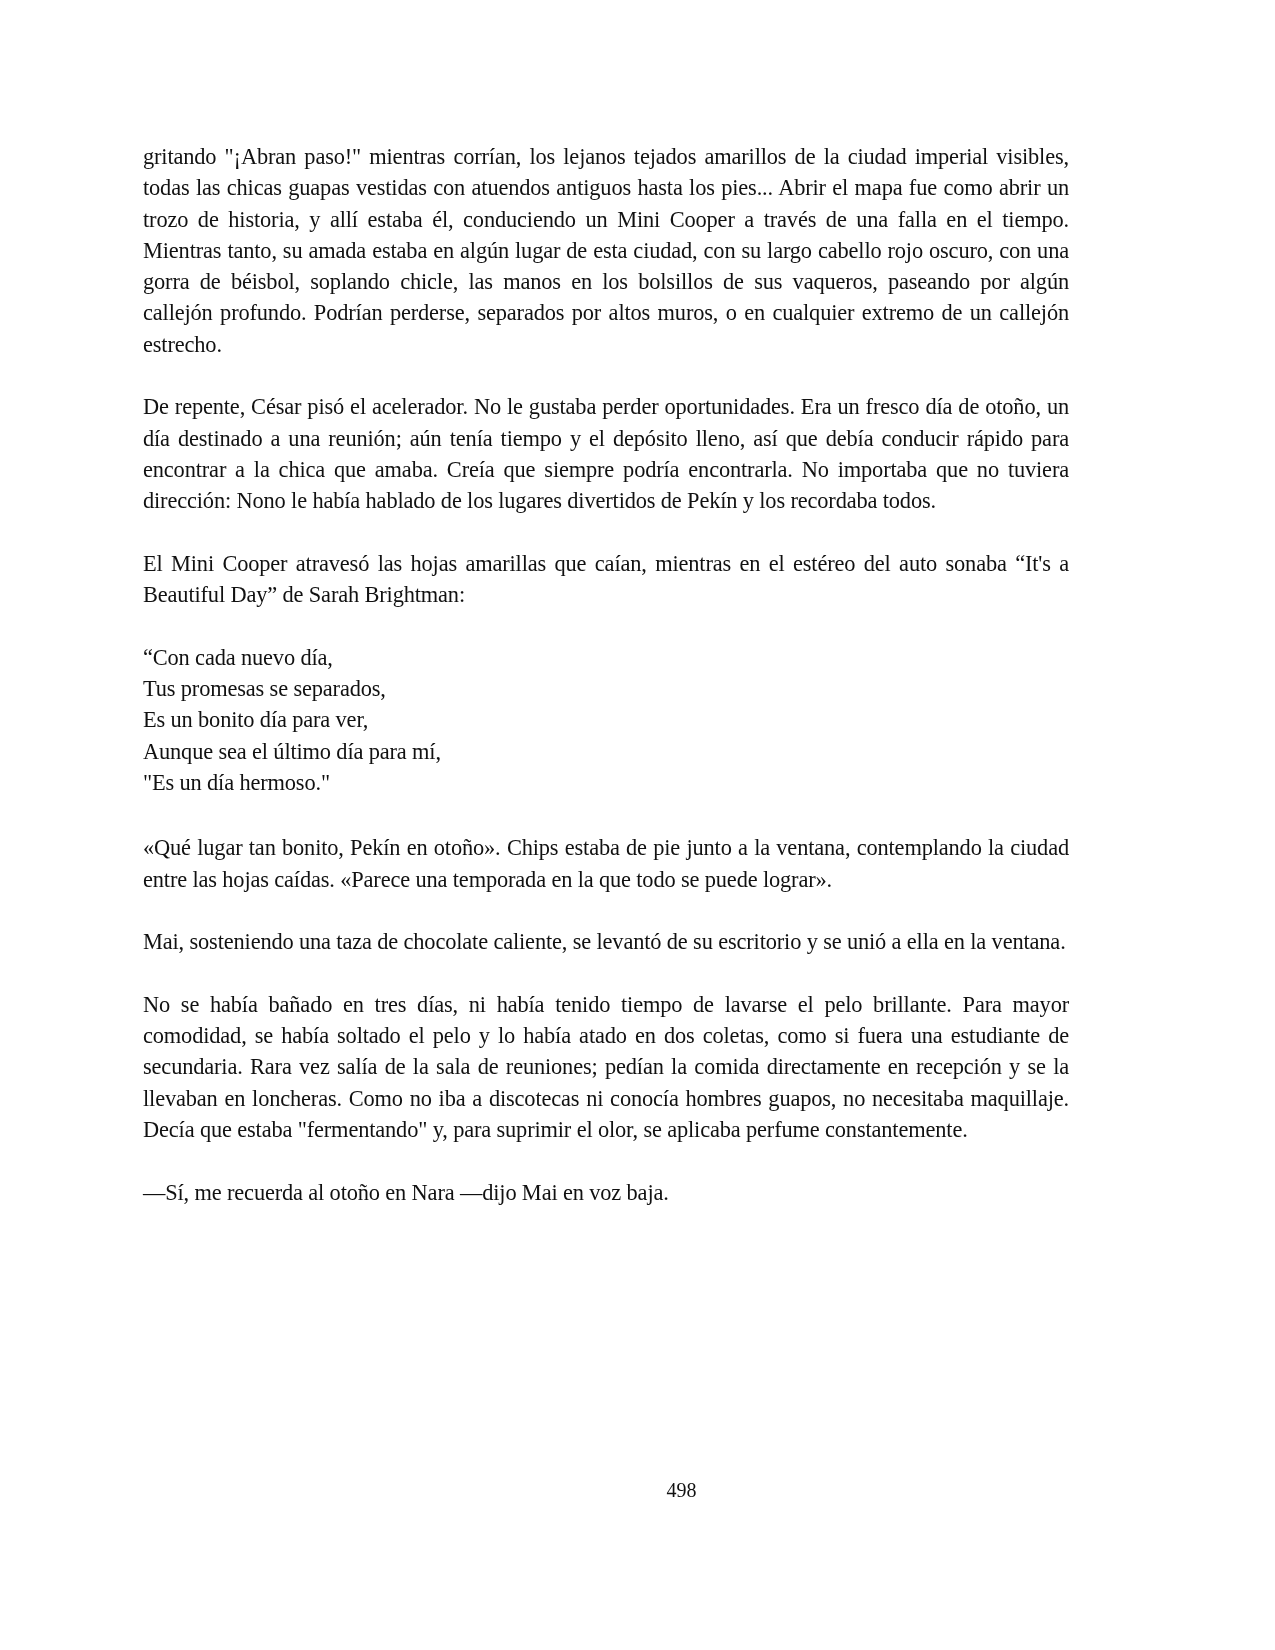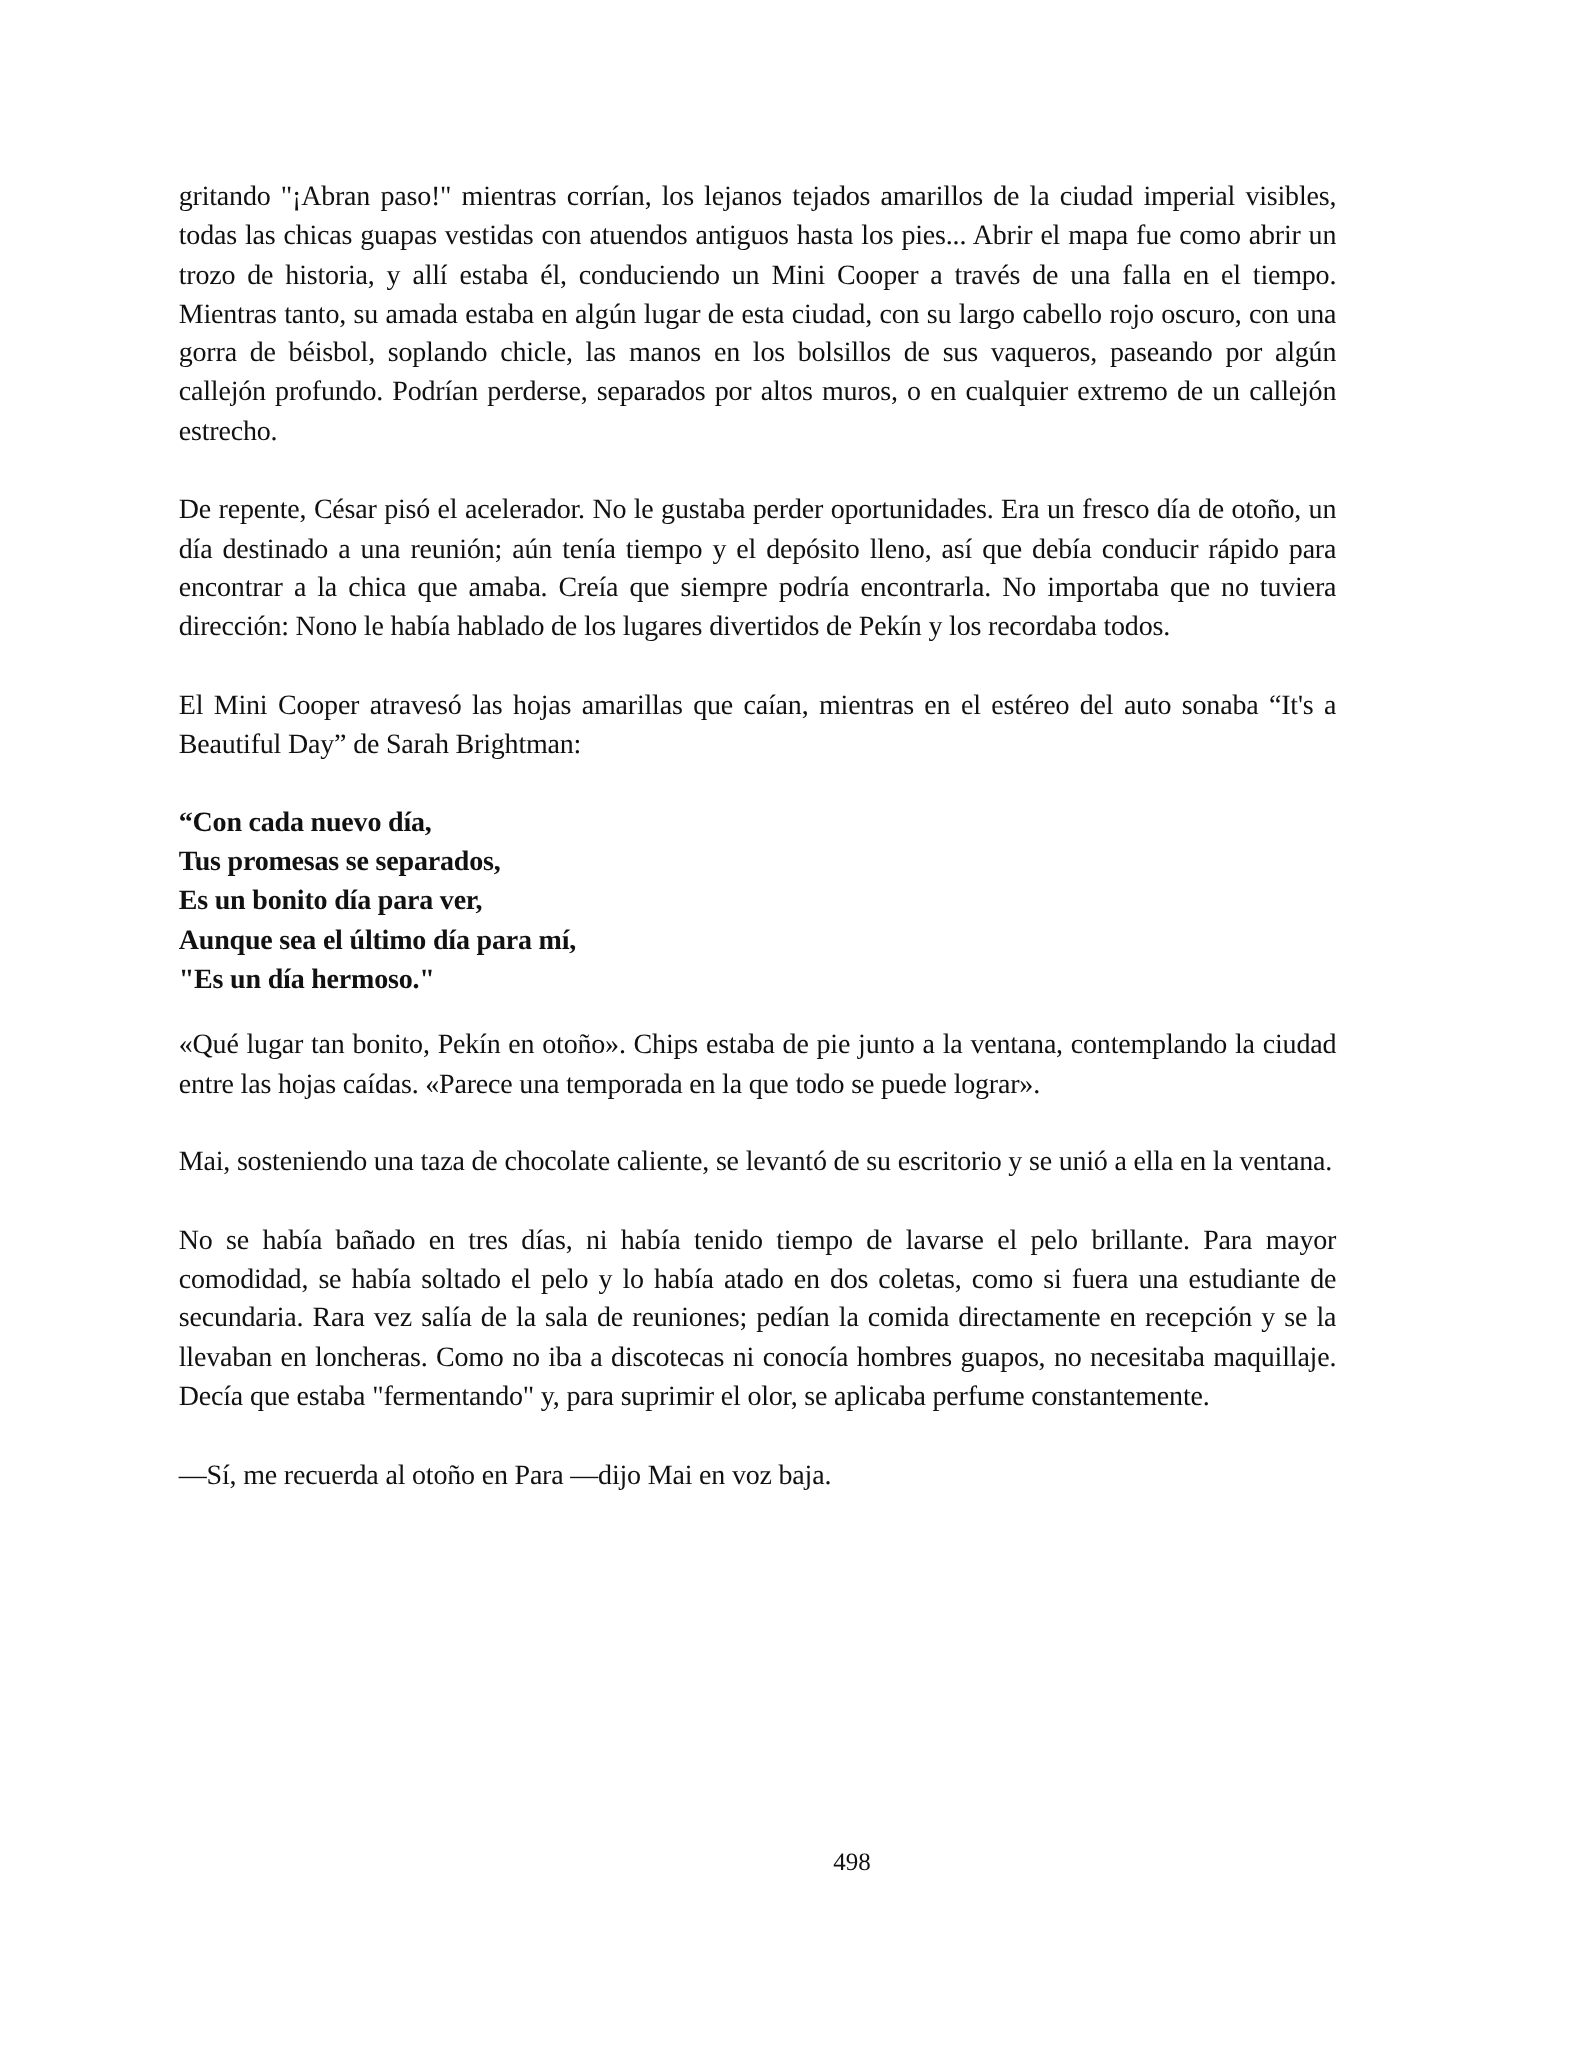--- a/index.html
+++ b/index.html
@@ -23,22 +23,21 @@
       font-size: 22.4px;
       line-height: 31.3px;
       letter-spacing: -0.15px;
     }
     .para {
       margin: 0 0 31.3px 0;
       text-align: justify;
       text-align-last: left;
     }
     .verse {
-      margin: 0 0 21px 0;
-      font-weight: bold;
+      margin: 0 0 34px 0;
     }
     .verse-line {
       display: block;
       white-space: nowrap;
     }
     .page-number {
       position: absolute;
       left: 0;
       width: 1275px;
       top: 1478px;
@@ -60,16 +59,16 @@
     <span class="verse-line">“Con cada nuevo día,</span>
     <span class="verse-line">Tus promesas se separados,</span>
     <span class="verse-line">Es un bonito día para ver,</span>
     <span class="verse-line">Aunque sea el último día para mí,</span>
     <span class="verse-line">"Es un día hermoso."</span>
   </div>
 
   <p class="para">«Qué lugar tan bonito, Pekín en otoño». Chips estaba de pie junto a la ventana, contemplando la ciudad entre las hojas caídas. «Parece una temporada en la que todo se puede lograr».</p>
   <p class="para">Mai, sosteniendo una taza de chocolate caliente, se levantó de su escritorio y se unió a ella en la ventana.</p>
   <p class="para">No se había bañado en tres días, ni había tenido tiempo de lavarse el pelo brillante. Para mayor comodidad, se había soltado el pelo y lo había atado en dos coletas, como si fuera una estudiante de secundaria. Rara vez salía de la sala de reuniones; pedían la comida directamente en recepción y se la llevaban en loncheras. Como no iba a discotecas ni conocía hombres guapos, no necesitaba maquillaje. Decía que estaba "fermentando" y, para suprimir el olor, se aplicaba perfume constantemente.</p>
-  <p class="para">—Sí, me recuerda al otoño en Para —dijo Mai en voz baja.</p>
+  <p class="para">—Sí, me recuerda al otoño en Nara —dijo Mai en voz baja.</p>
 </main>
 
 <div class="page-number">498</div>
 
 </body></html>

